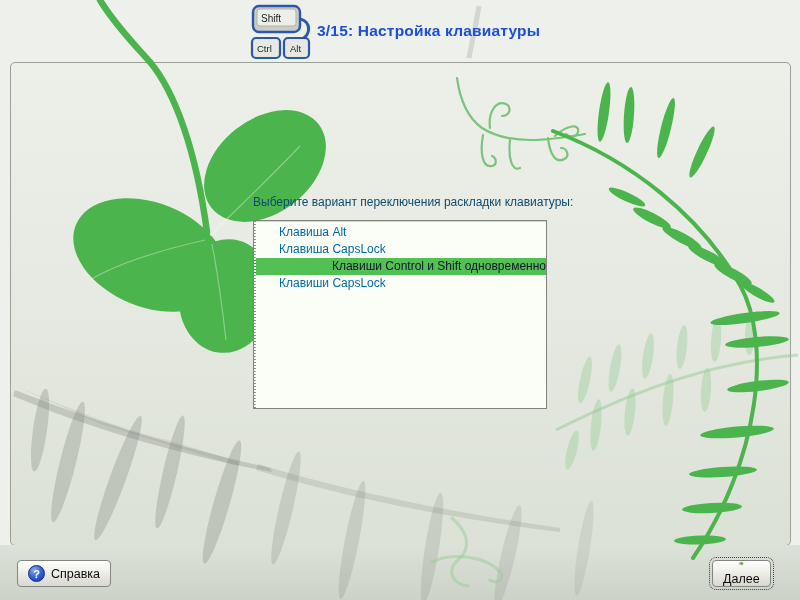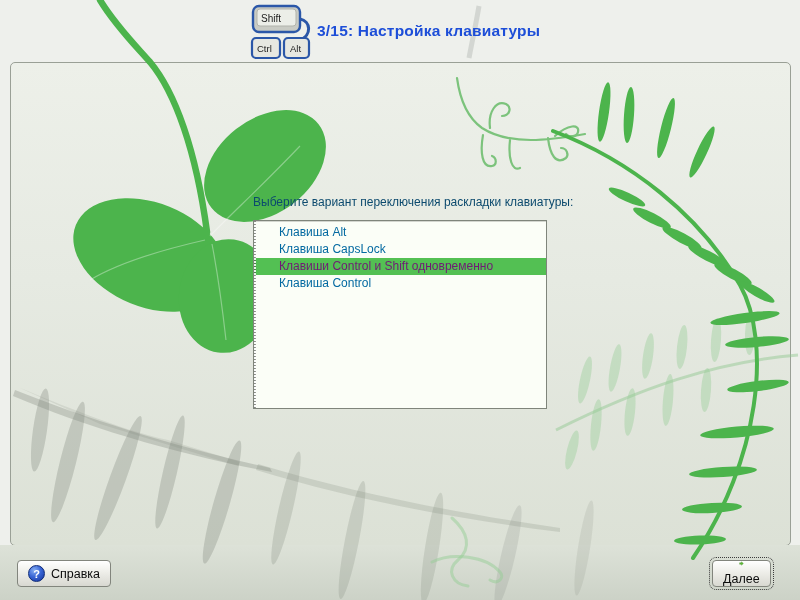--- a/index.html
+++ b/index.html
@@ -45,21 +45,21 @@
     box-shadow:inset 1px 1px 0 rgba(90,95,88,.25);
     padding-top:3px;box-sizing:border-box;overflow:hidden;
   }
   .listbox::before{
     content:"";position:absolute;left:0;top:0;bottom:0;width:2px;
     background:repeating-linear-gradient(180deg,
       rgba(70,75,68,.55) 0 1px, rgba(255,255,255,.85) 1px 3px);
   }
   .row{height:17px;line-height:17px;padding-left:25px;font-size:12px;
        color:#0369a1;white-space:nowrap;cursor:default;}
-  .row.selected{background:#53c053;color:#701a75;}
+  .row.selected{background:#53c053;color:#0f172a;text-align:right;}
 
   
   .footer-content{position:absolute;left:0;top:0;width:800px;height:600px;z-index:2;}
   .btn{
     position:absolute;height:27px;display:flex;align-items:center;gap:6px;
     padding:0 10px;border:1px solid #82857d;border-radius:4px;
     background:linear-gradient(180deg,#ffffff 0%,#eeeee9 45%,#d8d8d1 100%);
     box-shadow:inset 0 1px 0 #ffffff;
     font-size:12.5px;color:#0c0c0c;cursor:default;box-sizing:border-box;
   }
@@ -183,21 +183,21 @@
   </svg>
   <div class="page-title">3/15: Настройка клавиатуры</div>
 </div>
 
 <div class="main-content">
   <div class="prompt">Выберите вариант переключения раскладки клавиатуры:</div>
   <div class="listbox">
       <div class="row">Клавиша Alt</div>
       <div class="row">Клавиша CapsLock</div>
       <div class="row selected">Клавиши Control и Shift одновременно</div>
-      <div class="row">Клавиша Control</div>
+      <div class="row">Клавиши CapsLock</div>
     </div>
 </div>
 
 <div class="footer-content">
   <div class="btn btn-help">
     <span class="help-icon">?</span>
     <span>Справка</span>
   </div>
   <div class="btn btn-next">
     <svg class="arrow-icon" viewBox="0 0 16 16">

